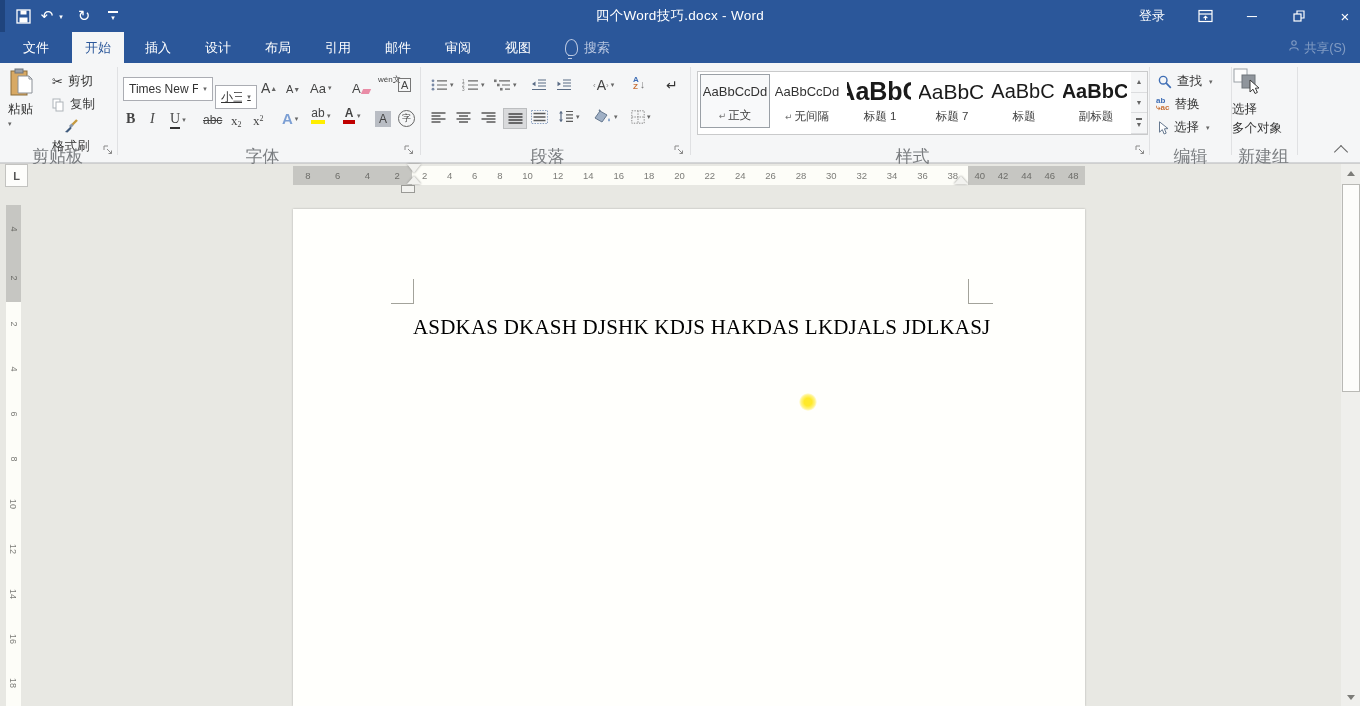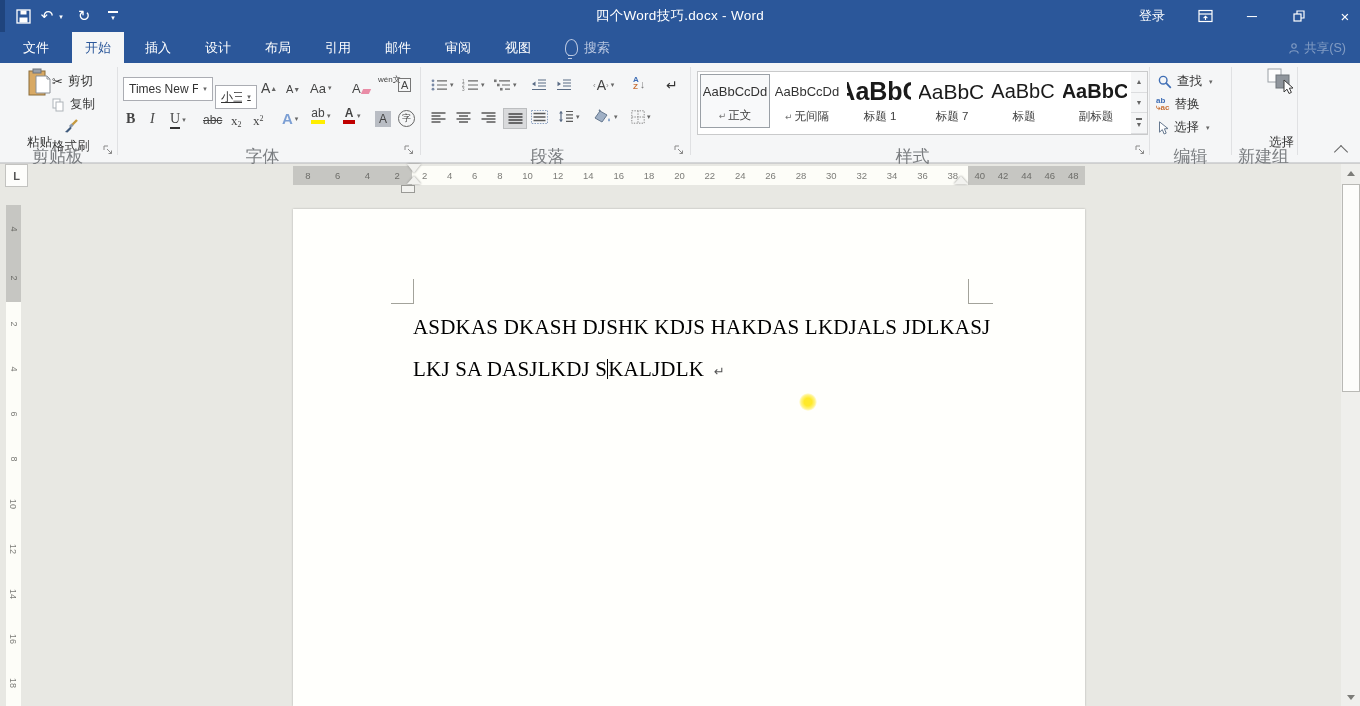--- a/index.html
+++ b/index.html
@@ -22,34 +22,34 @@
   
   .tabrow{position:absolute;left:0;top:32px;width:1360px;height:31px;background:#2b579a;display:flex;align-items:stretch;}
   .tab{display:flex;align-items:center;padding:0 13px;margin-right:8px;color:#fff;font-size:13px;cursor:default;}
   .tab.file{margin-left:8px;padding:0 15px;}
   .tab.active{background:#f5f6f7;color:#2b579a;}
   .tab.search{color:#bcc9e2;}
   .bulb-icon{display:none;}
   .tab.search .bulb-icon{display:inline-block;width:11px;height:15px;margin-right:6px;
       border:1.4px solid #bcc9e2;border-radius:50% 50% 42% 42%/55% 55% 38% 38%;position:relative;}
   .tab.search .bulb-icon::after{content:"";position:absolute;left:2px;bottom:-4px;width:4px;height:2px;border-top:1.4px solid #bcc9e2;border-bottom:1.4px solid #bcc9e2;}
-  .share{position:absolute;right:14px;top:40px;display:flex;align-items:center;gap:5px;color:#fff;opacity:.4;font-size:12.5px;}
+  .share{position:absolute;right:14px;top:40px;display:flex;align-items:flex-start;gap:5px;color:#fff;opacity:.4;font-size:12.5px;}
 
   
   .ribbon{position:absolute;left:0;top:63px;width:1360px;height:99px;background:#f5f6f7;border-bottom:1px solid #d4d6d8;}
   .gsep{position:absolute;top:4px;height:88px;width:1px;background:#e0e1e3;}
   .grp-label{position:absolute;top:82px;font-size:17px;color:#7a7d80;text-align:center;}
   .launcher{position:absolute;top:82px;width:12px;height:12px;}
   .rbtn{display:flex;align-items:center;justify-content:center;color:#444;}
   .dis{color:#aeb3b9;}
   .combo{position:absolute;height:22px;background:#fff;border:1px solid #abadb3;display:flex;align-items:center;font-size:12px;color:#333;}
   .combo .cv{flex:1;padding-left:5px;white-space:nowrap;overflow:hidden;}
   .combo .cc{width:14px;height:100%;display:flex;align-items:center;justify-content:center;color:#666;font-size:7px;}
   .mini{font-size:7px;color:#666;margin-left:2px;}
-  .bigbtn{position:absolute;display:flex;flex-direction:column;align-items:flex-end;gap:33px;}
+  .bigbtn{position:absolute;display:flex;flex-direction:column;align-items:flex-start;}
   .serifb{font-family:"Liberation Serif",serif;}
   .ubar{border-bottom:2px solid #333;}
   .sel-ic{background:#d9dadc;border:1px solid #bcbec0;}
 
   
   .sgallery{position:absolute;left:697px;top:8px;width:434px;height:62px;background:#fff;border:1px solid #c9cacb;display:flex;}
   .sitem{width:70px;height:54px;margin:2px 0 0 2px;display:flex;flex-direction:column;align-items:center;justify-content:flex-end;overflow:hidden;background:#fff;}
   .sitem.sel{border:1px solid #9aa0a6;background:#f8f9fa;width:68px;height:52px;}
   .sprev{flex:1;display:flex;align-items:center;overflow:hidden;width:64px;justify-content:center;white-space:nowrap;}
   .st-body .sprev{font-size:13px;color:#333;}
@@ -646,23 +646,20 @@
         <span>18</span>
       </div>
 
     <div class="page"></div>
     <div class="cropL"></div>
     <div class="cropR"></div>
 
     <div class="docline" style="top:151px;">
       <span>ASDKAS DKASH DJSHK KDJS HAKDAS LKDJALS JDLKASJ</span>
     </div>
-    <div class="docline" style="top:193px;">
-      <span>LKJ SA DASJLKDJ S</span><span class="cursor-bar"></span><span>KALJDLK</span><span class="pmark">↵</span>
-    </div>
 
     <div class="click-star"></div>
 
     <div class="vsb">
       <div class="vsb-btn" style="top:0;">
           <span class="tri-up"></span>
         </div>
       <div class="vsb-thumb"></div>
       <div class="vsb-btn" style="top:524px;">
           <span class="tri-dn"></span>

